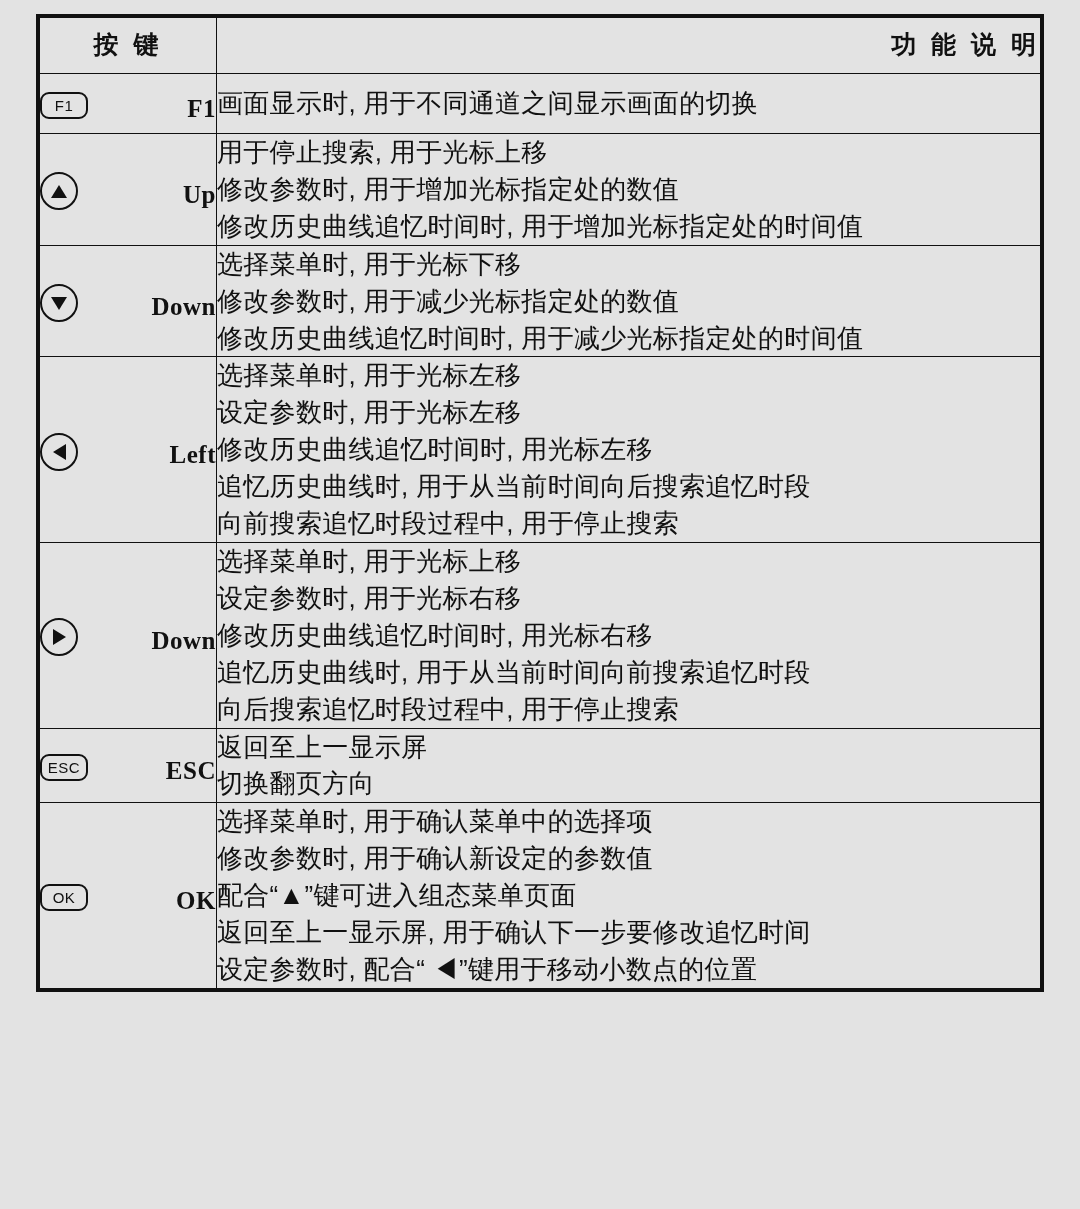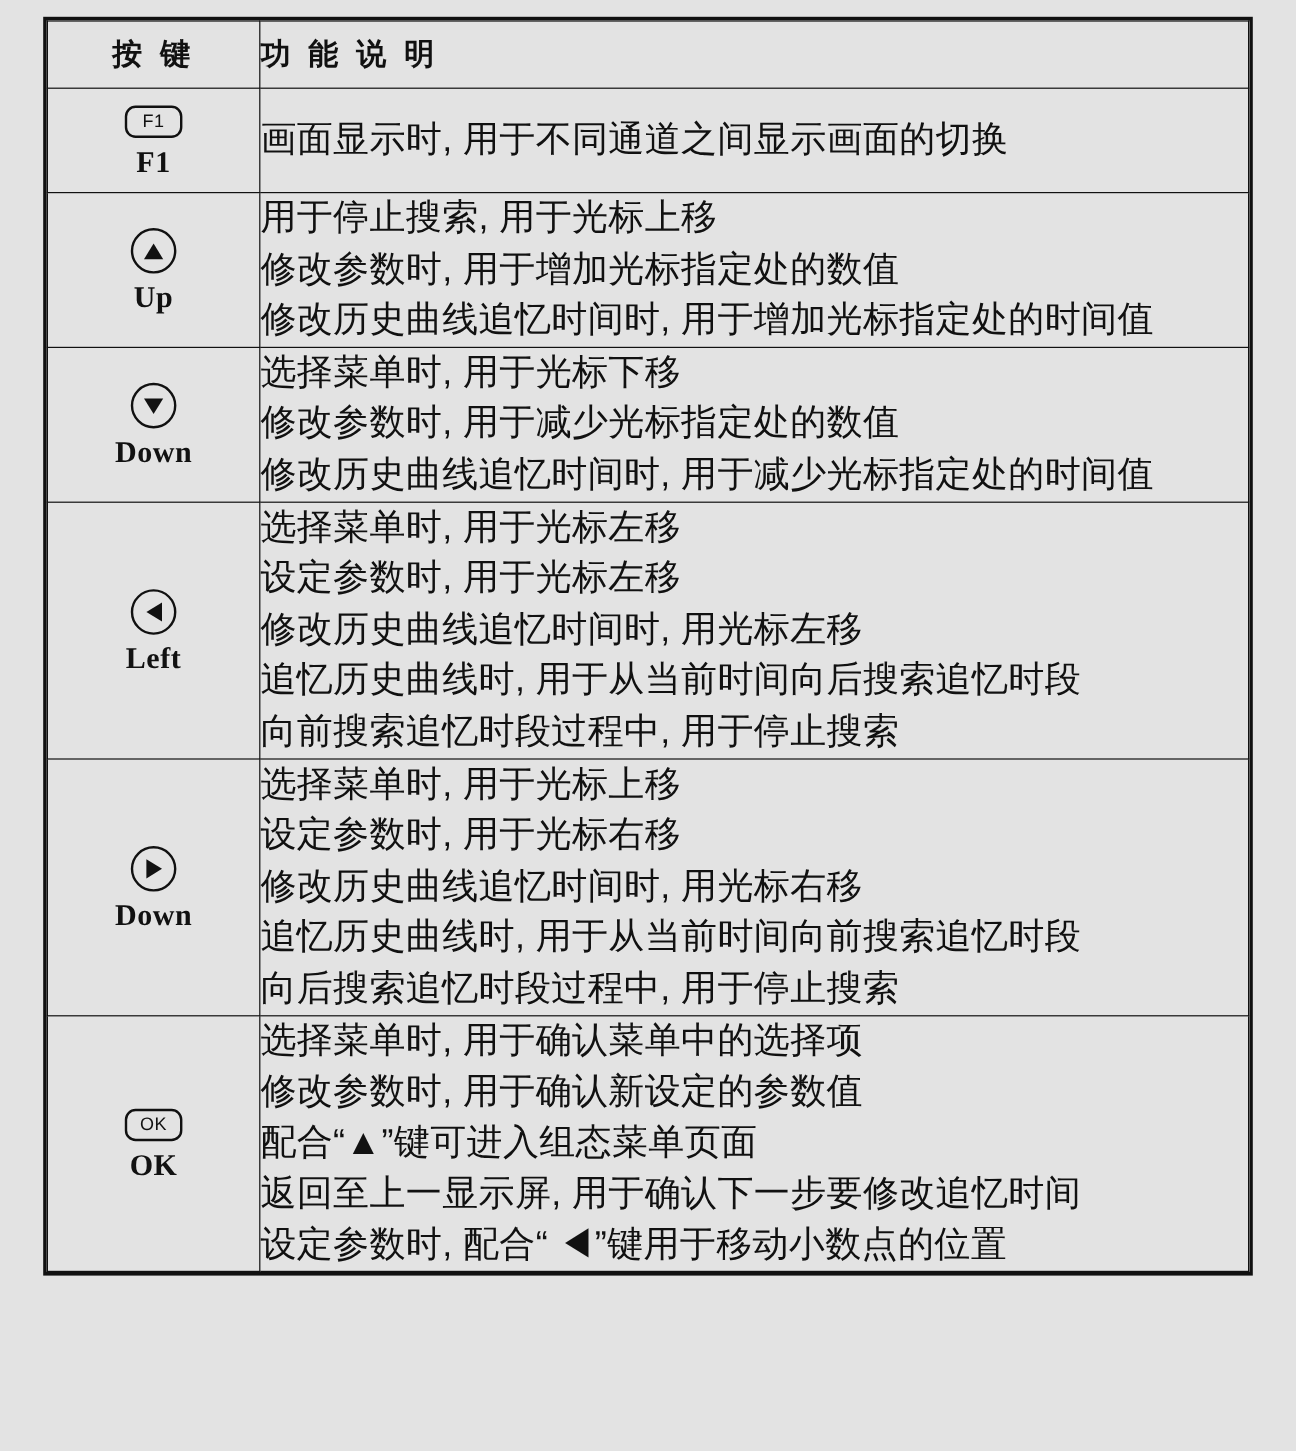--- a/index.html
+++ b/index.html
@@ -44,40 +44,40 @@
   table.keytable td.col-key {
     width: 176px;
     text-align: center;
     vertical-align: middle;
   }
   table.keytable th {
     font-size: 25px;
     font-weight: bold;
     letter-spacing: 4px;
     padding: 10px 0 12px 0;
-    text-align: left;
+    text-align: right;
   }
   th.col-desc {
     letter-spacing: 6px;
   }
   td.col-desc {
     padding: 10px 0 10px 30px;
     vertical-align: middle;
   }
   .desc-line {
-    font-size: 30px;
+    font-size: 26px;
     line-height: 1.42;
     white-space: nowrap;
     letter-spacing: 0.3px;
   }
   .keycell {
     display: flex;
-    flex-direction: column;
+    flex-direction: row;
     align-items: center;
-    justify-content: center;
+    justify-content: space-between;
     padding: 14px 0 10px 0;
   }
   .keycap {
     display: inline-flex;
     align-items: center;
     justify-content: center;
     border: 2px solid #111;
     border-radius: 9px;
     background: #e3e3e3;
     font-size: 15px;
@@ -216,20 +216,32 @@
           </td>
           <td class="col-desc">
             <div class="desc-line">选择菜单时, 用于光标上移</div>
             <div class="desc-line">设定参数时, 用于光标右移</div>
             <div class="desc-line">修改历史曲线追忆时间时, 用光标右移</div>
             <div class="desc-line">追忆历史曲线时, 用于从当前时间向前搜索追忆时段</div>
             <div class="desc-line">向后搜索追忆时段过程中, 用于停止搜索</div>
           </td>
         </tr>
 
+        <tr>
+          <td class="col-key">
+            <div class="keycell">
+              <span class="keycap">ESC</span>
+              <span class="keylabel">ESC</span>
+            </div>
+          </td>
+          <td class="col-desc">
+            <div class="desc-line">返回至上一显示屏</div>
+            <div class="desc-line">切换翻页方向</div>
+          </td>
+        </tr>
 
         <tr>
           <td class="col-key">
             <div class="keycell">
               <span class="keycap">OK</span>
               <span class="keylabel">OK</span>
             </div>
           </td>
           <td class="col-desc">
             <div class="desc-line">选择菜单时, 用于确认菜单中的选择项</div>

